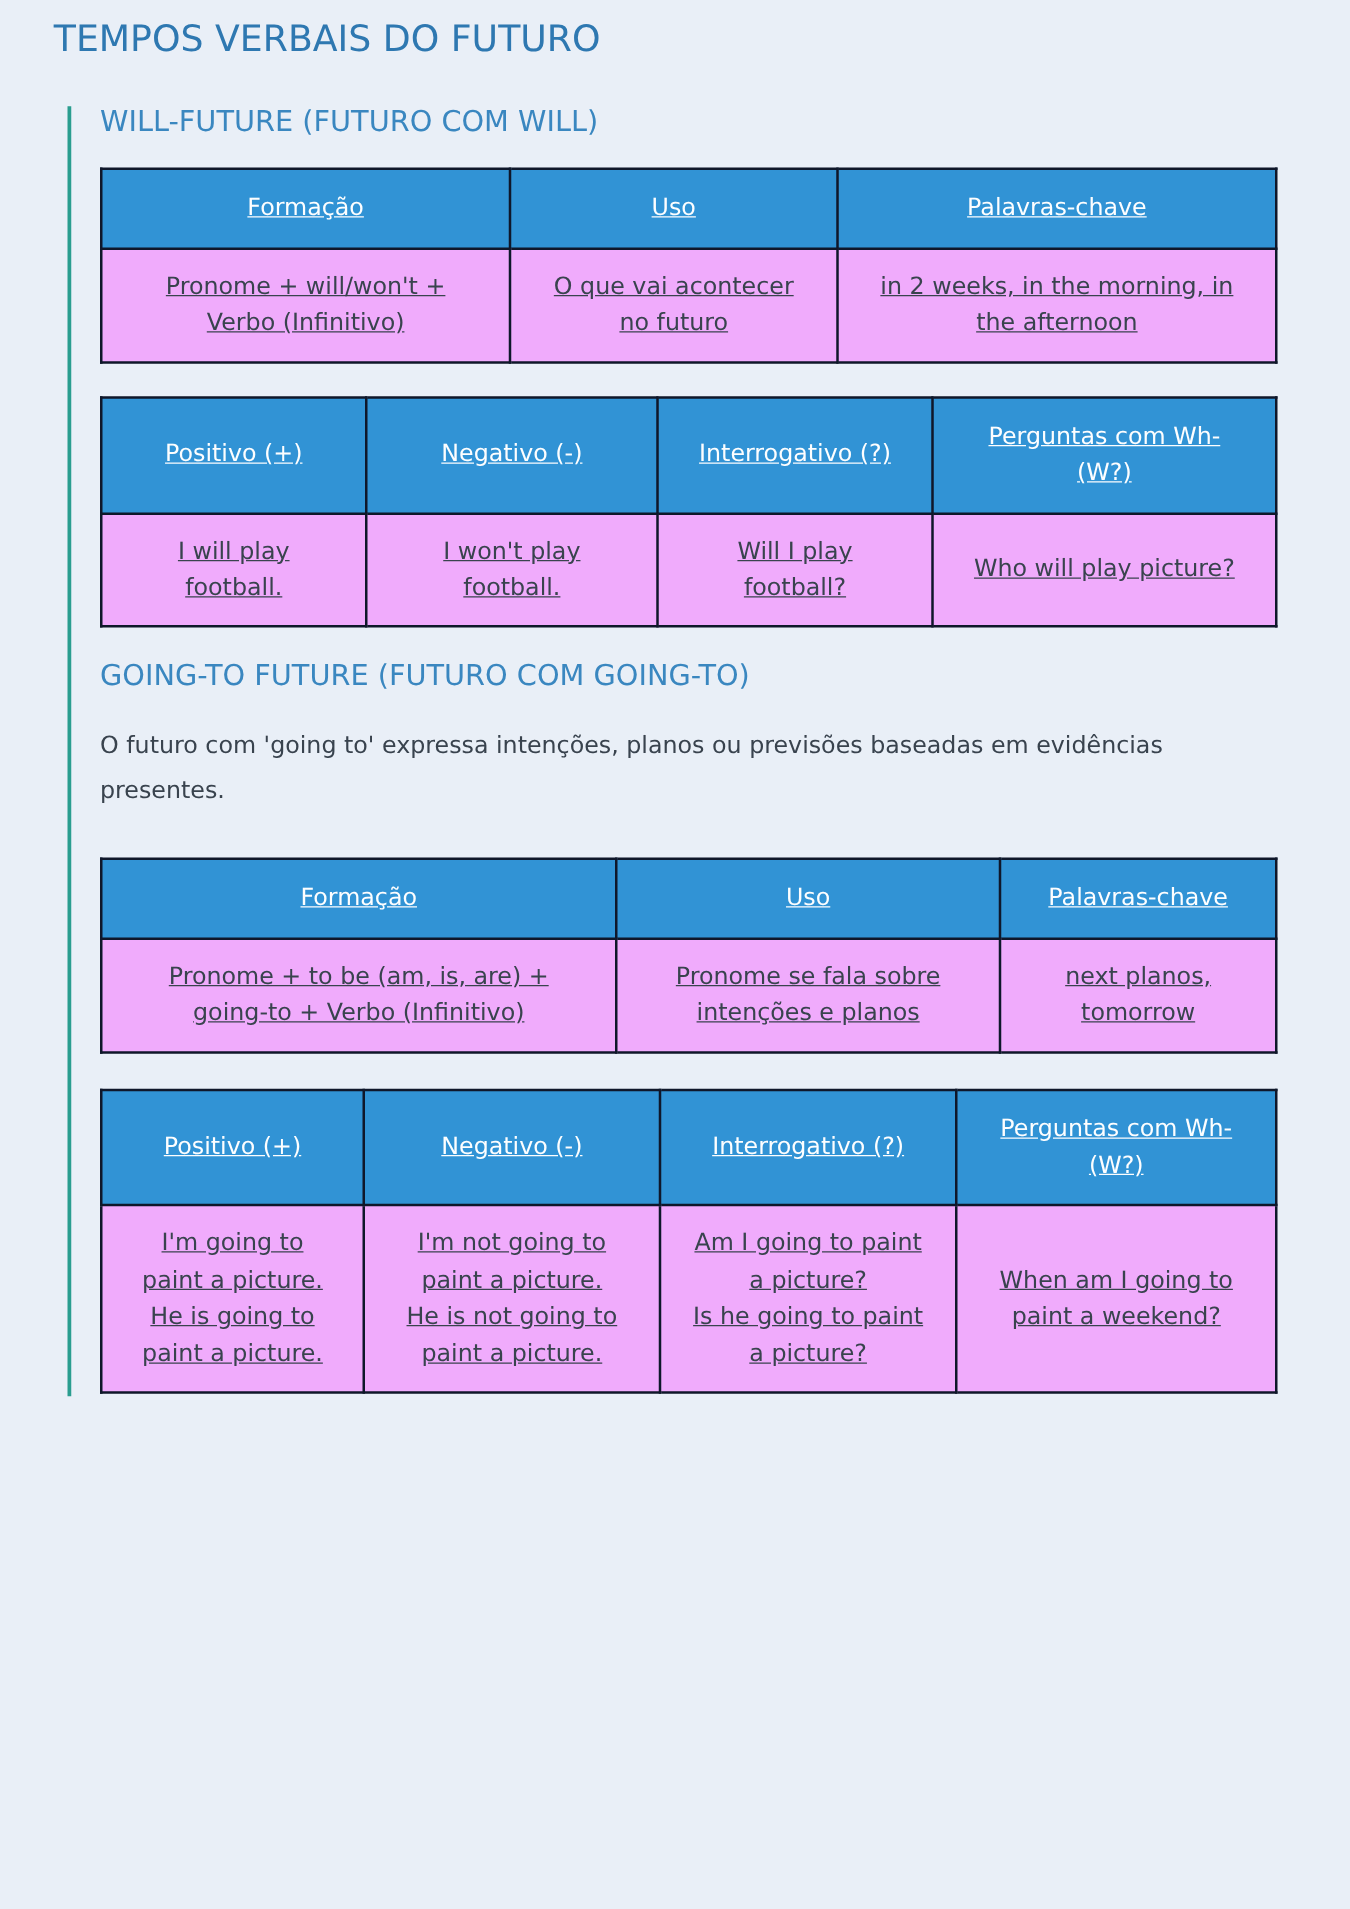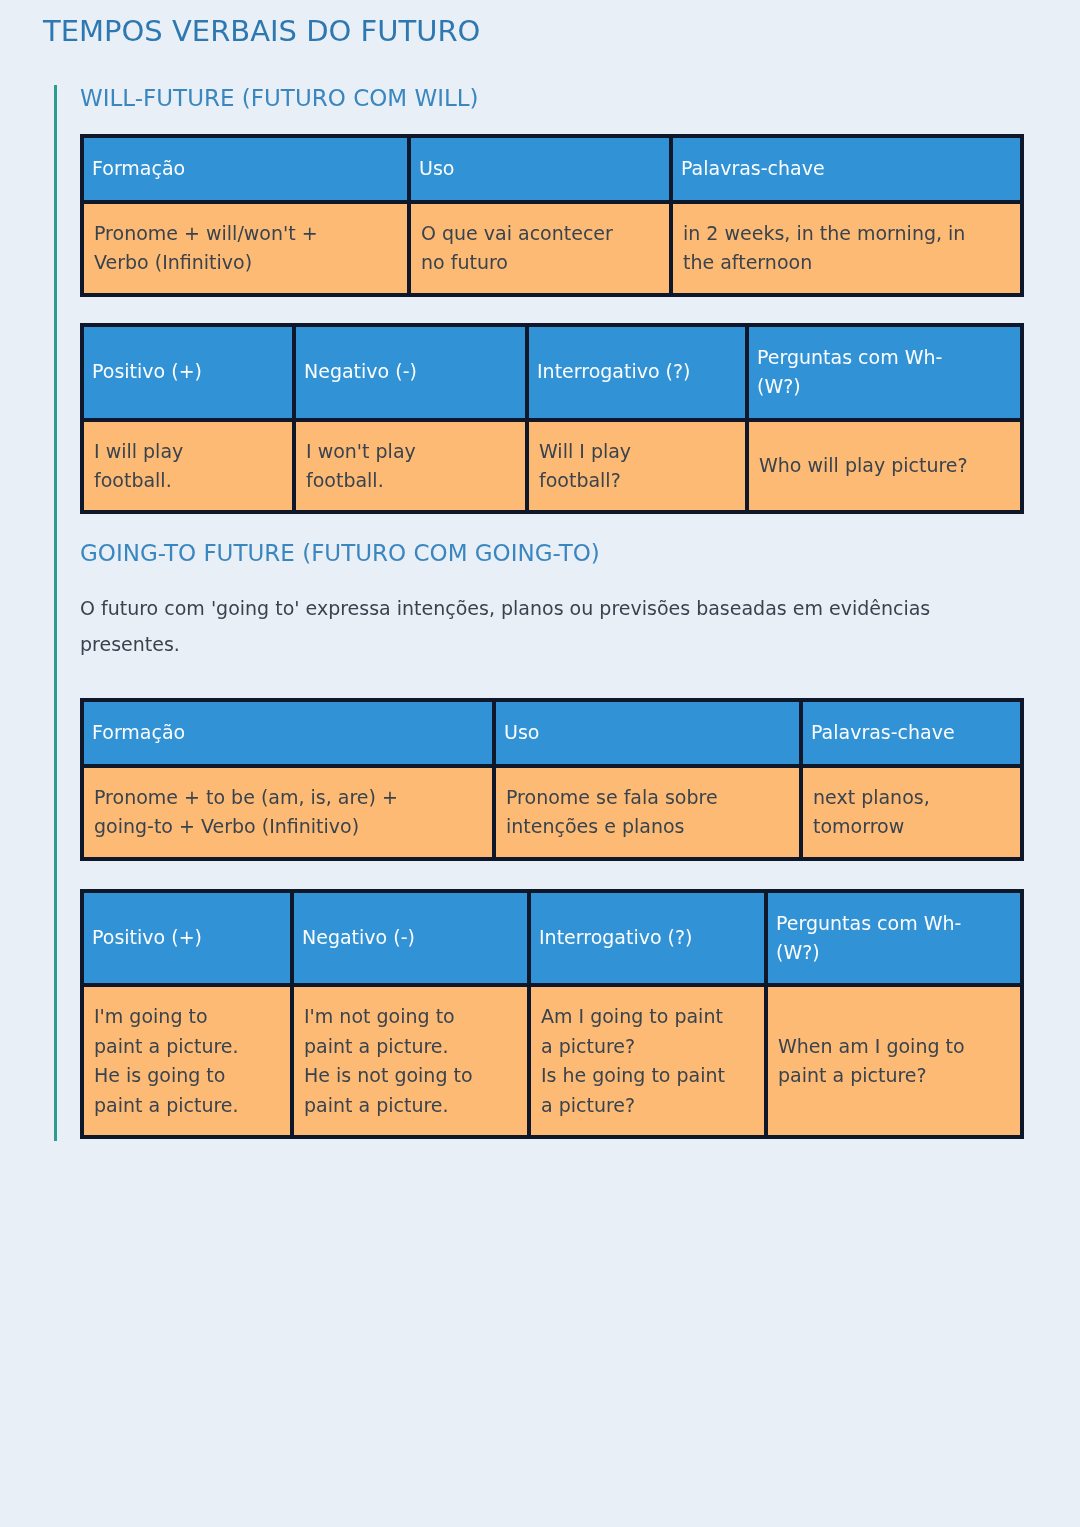--- a/index.html
+++ b/index.html
@@ -47,35 +47,36 @@
     max-width: 955px;
     white-space: pre-line;
     color: #39434e;
   }
   table.info-table {
     width: 940px;
     border-collapse: collapse;
     table-layout: fixed;
   }
   table.info-table th, table.info-table td {
-    border: 4px solid #0f172a;
-    text-align: left;
+    border: 2px solid #0f172a;
+    text-align: center;
     vertical-align: middle;
     white-space: pre-line;
     font-size: 19px;
+    text-decoration: underline;
   }
   table.info-table th {
     background: #3193d5;
     color: #fdfeff;
     font-weight: normal;
     padding: 16px 8px;
     line-height: 1.55;
   }
   table.info-table td {
-    background: #fdba74;
+    background: #f0abfc;
     color: #39434e;
     padding: 15px 10px;
     line-height: 1.55;
   }
   .tbl-formation { margin-bottom: 26px; }
   .tbl-forms    { margin-bottom: 0; }
   .tbl-formation.second { margin-bottom: 28px; }
 </style>
 </head>
 <body>
@@ -195,19 +196,19 @@
 paint a picture.</td>
           <td>I'm not going to
 paint a picture.
 He is not going to
 paint a picture.</td>
           <td>Am I going to paint
 a picture?
 Is he going to paint
 a picture?</td>
           <td>When am I going to
-paint a picture?</td>
+paint a weekend?</td>
         </tr>
       </tbody>
     </table>
 
   </div>
 </div>
 
 </body></html>

